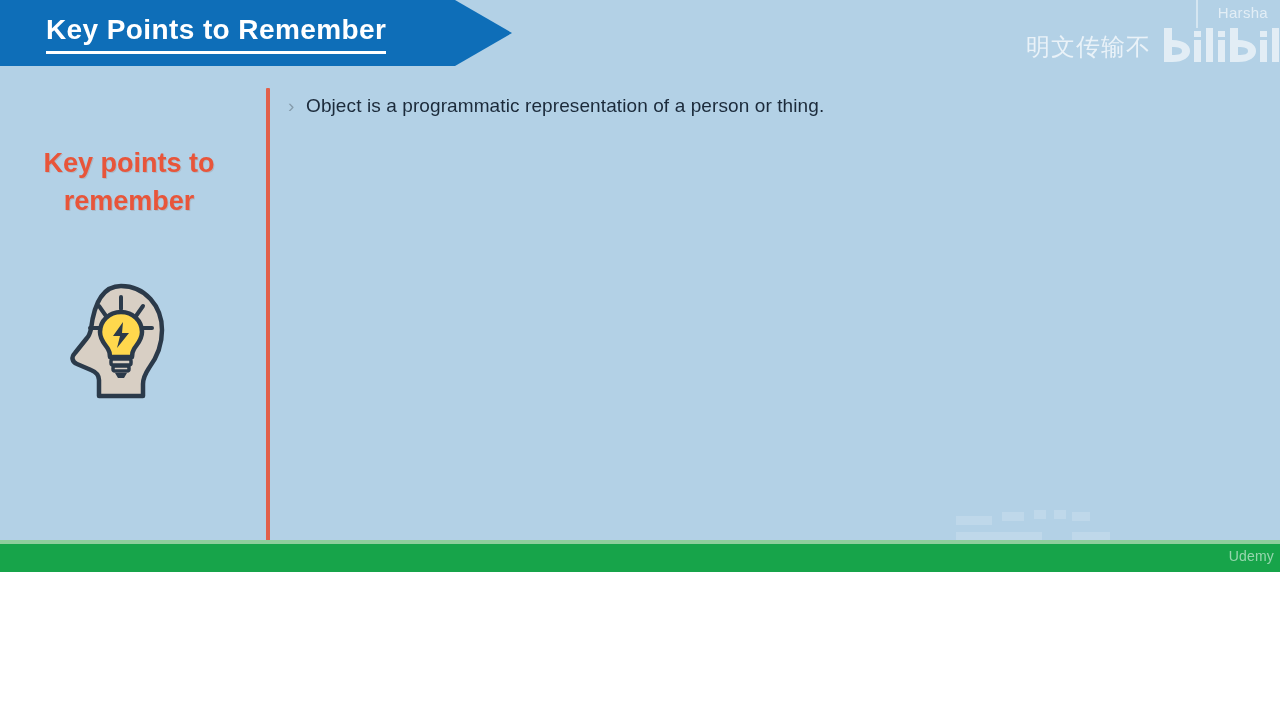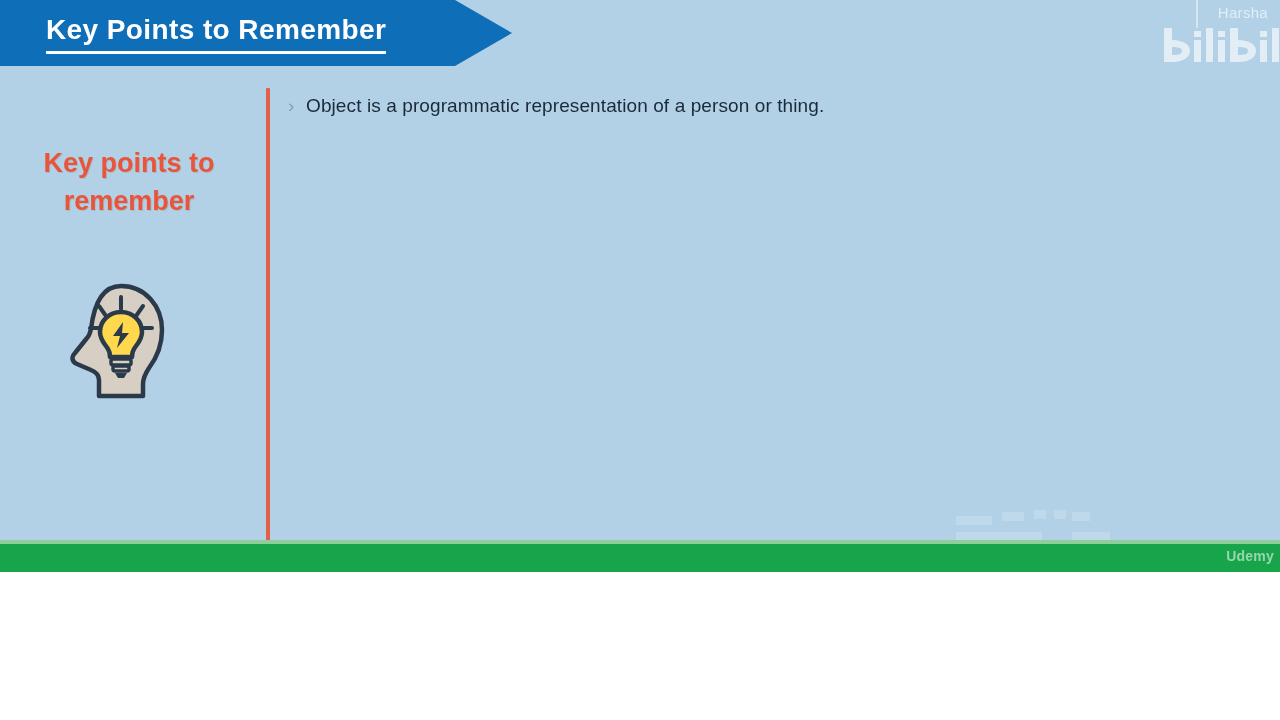--- a/index.html
+++ b/index.html
@@ -158,21 +158,21 @@
     height: 58px;
     opacity: 0.16;
   }
   #wm-udemy {
     position: absolute;
     right: 6px;
     bottom: 8px;
     color: rgba(255,255,255,0.55);
     font-size: 14px;
     letter-spacing: 0.2px;
-    font-weight: bold;
+    font-weight: normal;
     z-index: 5;
   }
 
   
   #progress-bar-track {
     position: absolute;
     left: 0;
     bottom: 0;
     width: 1280px;
     height: 28px;
@@ -231,20 +231,21 @@
   <div id="body-content">
     <div class="bullet-row">
       <span class="bullet-chevron">›</span>
       <span class="bullet-text">Object is a programmatic representation of a person or thing.</span>
     </div>
   </div>
 
   <div id="wm-harsha-sep"></div>
   <div id="wm-harsha">Harsha</div>
 
+  <div id="wm-cn">明文传输不</div>
 
   <div id="wm-bilibili">
     <svg viewBox="0 0 118 46" width="118" height="46" aria-hidden="true">
       <g fill="#ffffff">
 
         <path d="M2 4 L10 4 L10 38 L2 38 Z"></path>
         <path d="M10 16 C22 16 28 21 28 27 C28 33 22 38 10 38 L10 31 C17 31 20 30 20 27 C20 24 17 23 10 23 Z"></path>
 
         <rect x="32" y="16" width="7" height="22"></rect>
         <rect x="32" y="7" width="7" height="6"></rect>

